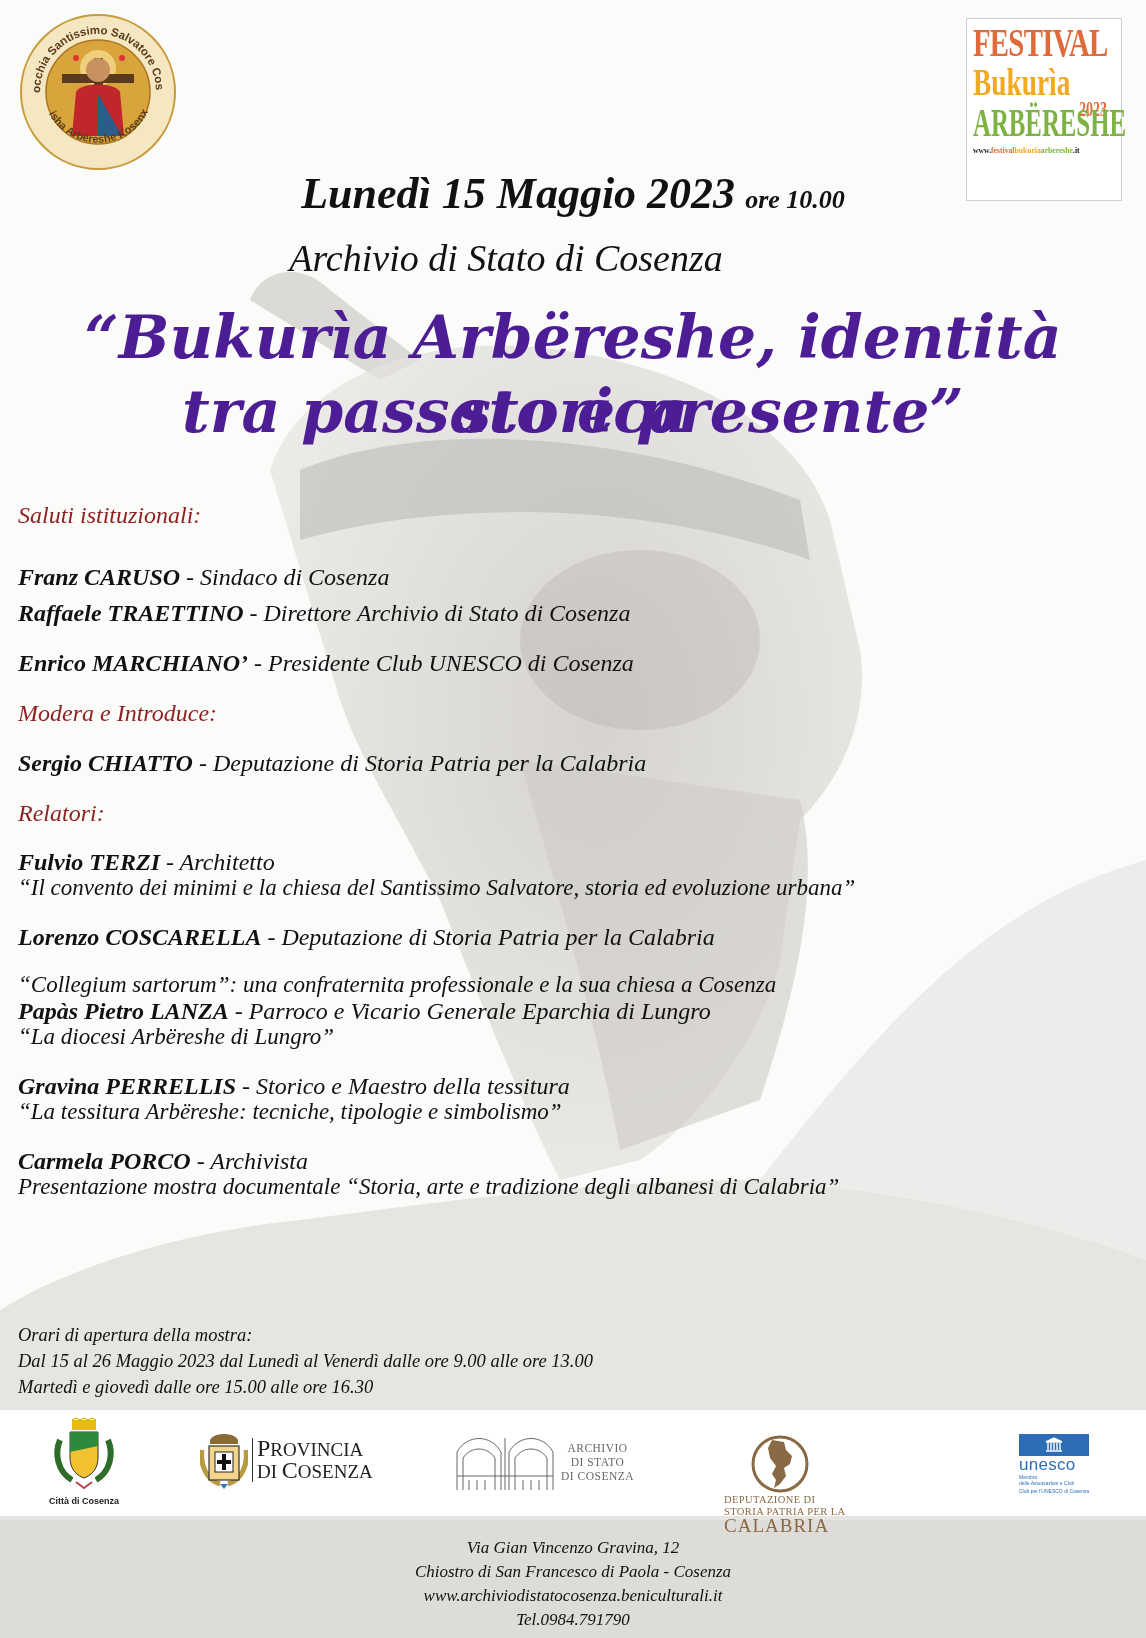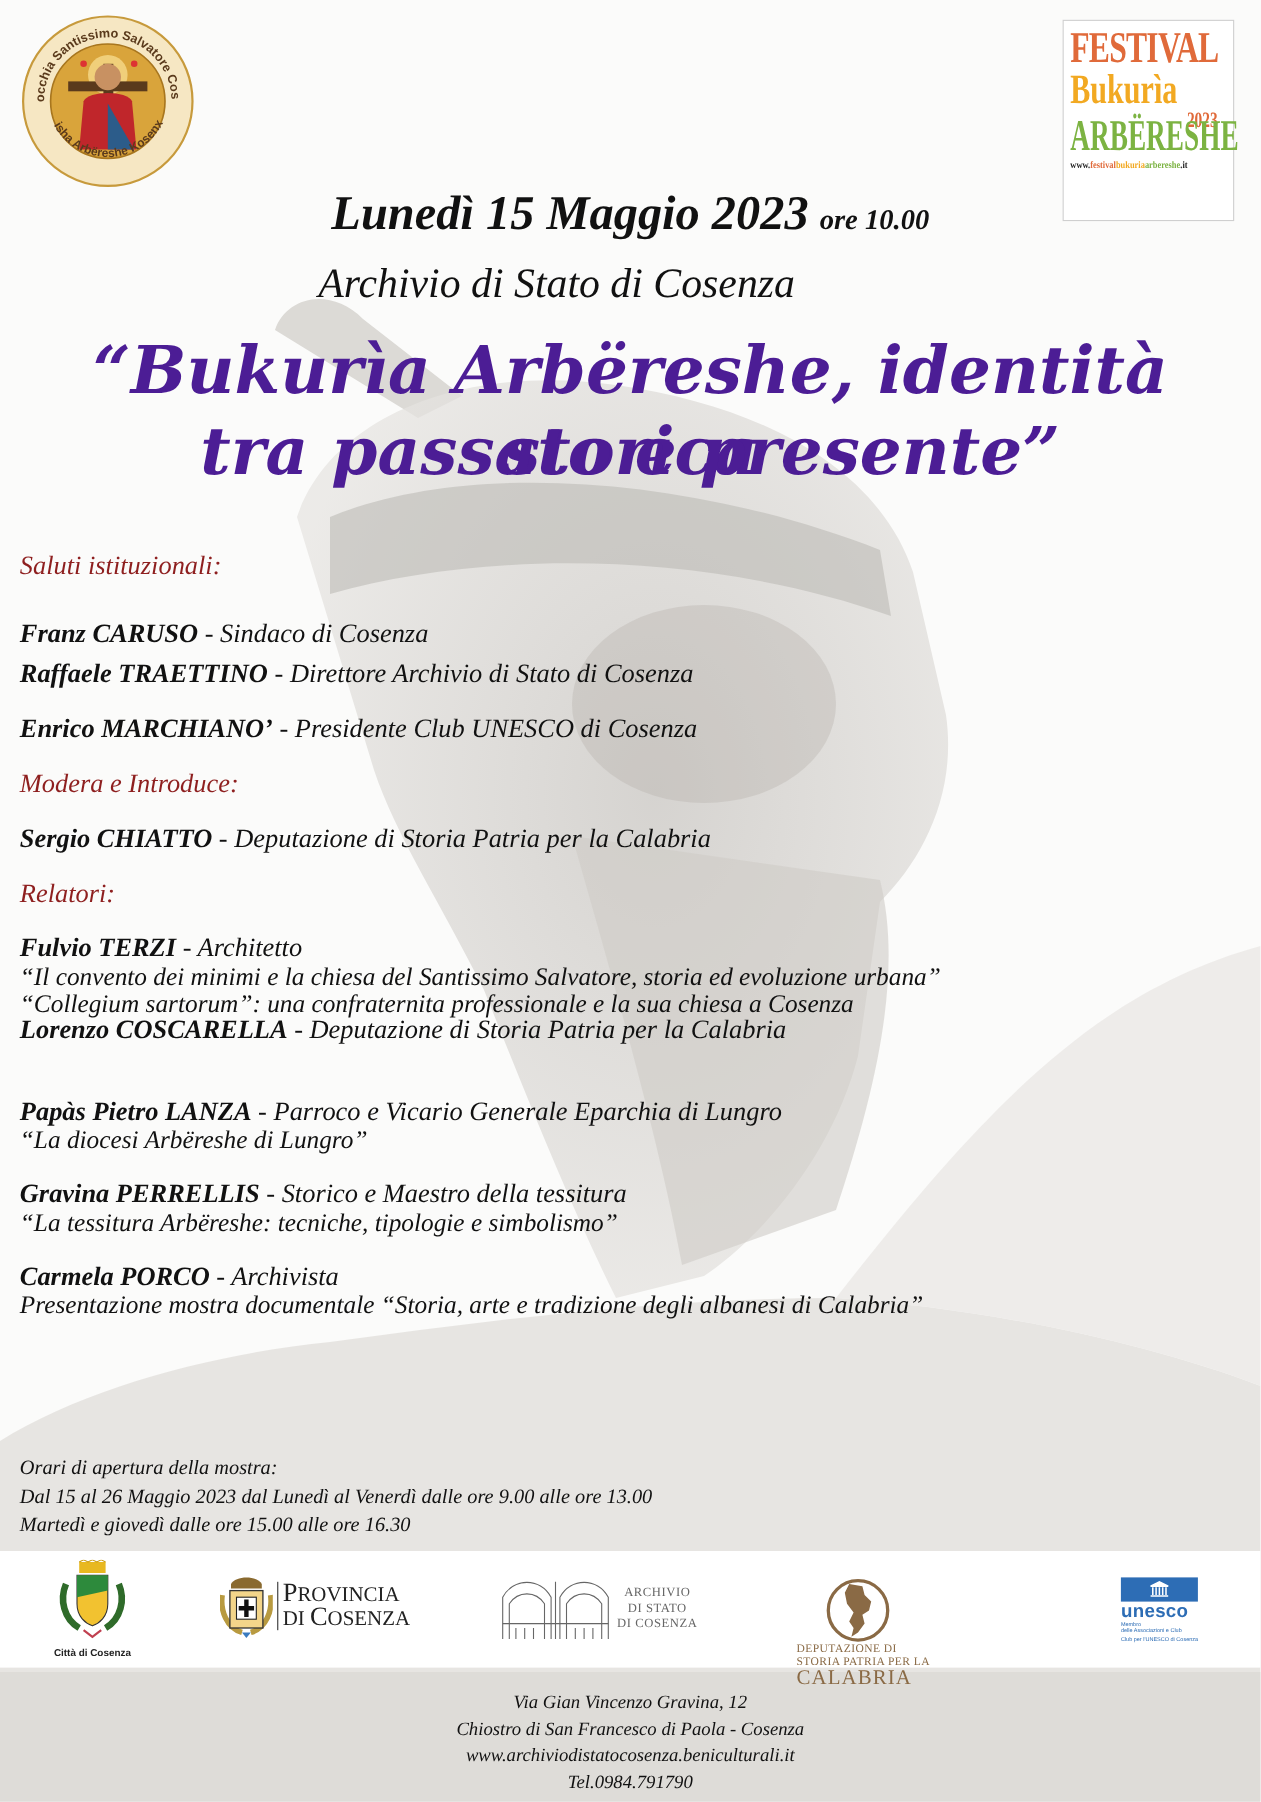--- a/index.html
+++ b/index.html
@@ -59,21 +59,21 @@
     .provincia .txt { font-family: "Liberation Serif", serif; font-size: 19px; color: #222; border-left: 1.5px solid #333; padding-left: 4px; line-height: 21px; margin-left: 4px; }
     .provincia .big { font-size: 24px; }
     .archivio { left: 455px; top: 22px; display: flex; align-items: center; }
     .archivio .txt { font-family: "Liberation Serif", serif; font-size: 11.5px; color: #666; text-align: center; line-height: 14px; margin-left: 6px; letter-spacing: 0.5px; }
     .deputazione { left: 714px; top: 24px; display: flex; align-items: center; flex-direction: column; }
     .deputazione .txt { font-family: "Liberation Serif", serif; color: #8a6a45; margin-left: 10px; line-height: 12px; }
     .deputazione .small { font-size: 10.5px; letter-spacing: 0.4px; display: block; }
     .deputazione .big { font-size: 19px; letter-spacing: 1px; display: block; margin-top: 2px; }
     .unesco { left: 1019px; top: 24px; width: 72px; }
     .unesco .bar { width: 70px; height: 22px; background: #2d6db5; display:flex; align-items:center; justify-content:center; }
-    .unesco .word { font-family: "Liberation Sans", sans-serif; font-weight: bold; color: #2d6db5; font-size: 17px; letter-spacing: 0.3px; line-height: 18px; }
+    .unesco .word { font-family: "Liberation Sans", sans-serif; font-weight: normal; color: #2d6db5; font-size: 17px; letter-spacing: 0.3px; line-height: 18px; }
     .unesco .sub { font-family: "Liberation Sans", sans-serif; color: #2d6db5; font-size: 5px; line-height: 6px; }
 
     
     .footer { left: 0; width: 1146px; top: 1536px; text-align: center; font-style: italic; font-size: 17px; line-height: 24px; color: #111; }
   </style>
 </head>
 <body>
 
 <svg class="bg-statue" viewBox="0 0 1146 1638" xmlns="http://www.w3.org/2000/svg">
   <defs>
@@ -157,21 +157,21 @@
 <div class="layer section-label" style="top:800px;">Relatori:</div>
 
 <div class="layer speaker" style="top:849px;">
   <span class="name">Fulvio TERZI</span><span> - Architetto</span>
 </div>
 <div class="layer talk" style="top:875px;">“Il convento dei minimi e la chiesa del Santissimo Salvatore, storia ed evoluzione urbana”</div>
 
 <div class="layer speaker" style="top:924px;">
   <span class="name">Lorenzo COSCARELLA</span><span> - Deputazione di Storia Patria per la Calabria</span>
 </div>
-<div class="layer talk" style="top:900px;">“Collegium sartorum”: una confraternita professionale e la sua chiesa a Cosenza</div>
+<div class="layer talk" style="top:972px;">“Collegium sartorum”: una confraternita professionale e la sua chiesa a Cosenza</div>
 
 <div class="layer speaker" style="top:998px;">
   <span class="name">Papàs Pietro LANZA</span><span> - Parroco e Vicario Generale Eparchia di Lungro</span>
 </div>
 <div class="layer talk" style="top:1024px;">“La diocesi Arbëreshe di Lungro”</div>
 
 <div class="layer speaker" style="top:1073px;">
   <span class="name">Gravina PERRELLIS</span><span> - Storico e Maestro della tessitura</span>
 </div>
 <div class="layer talk" style="top:1099px;">“La tessitura Arbëreshe: tecniche, tipologie e simbolismo”</div>

